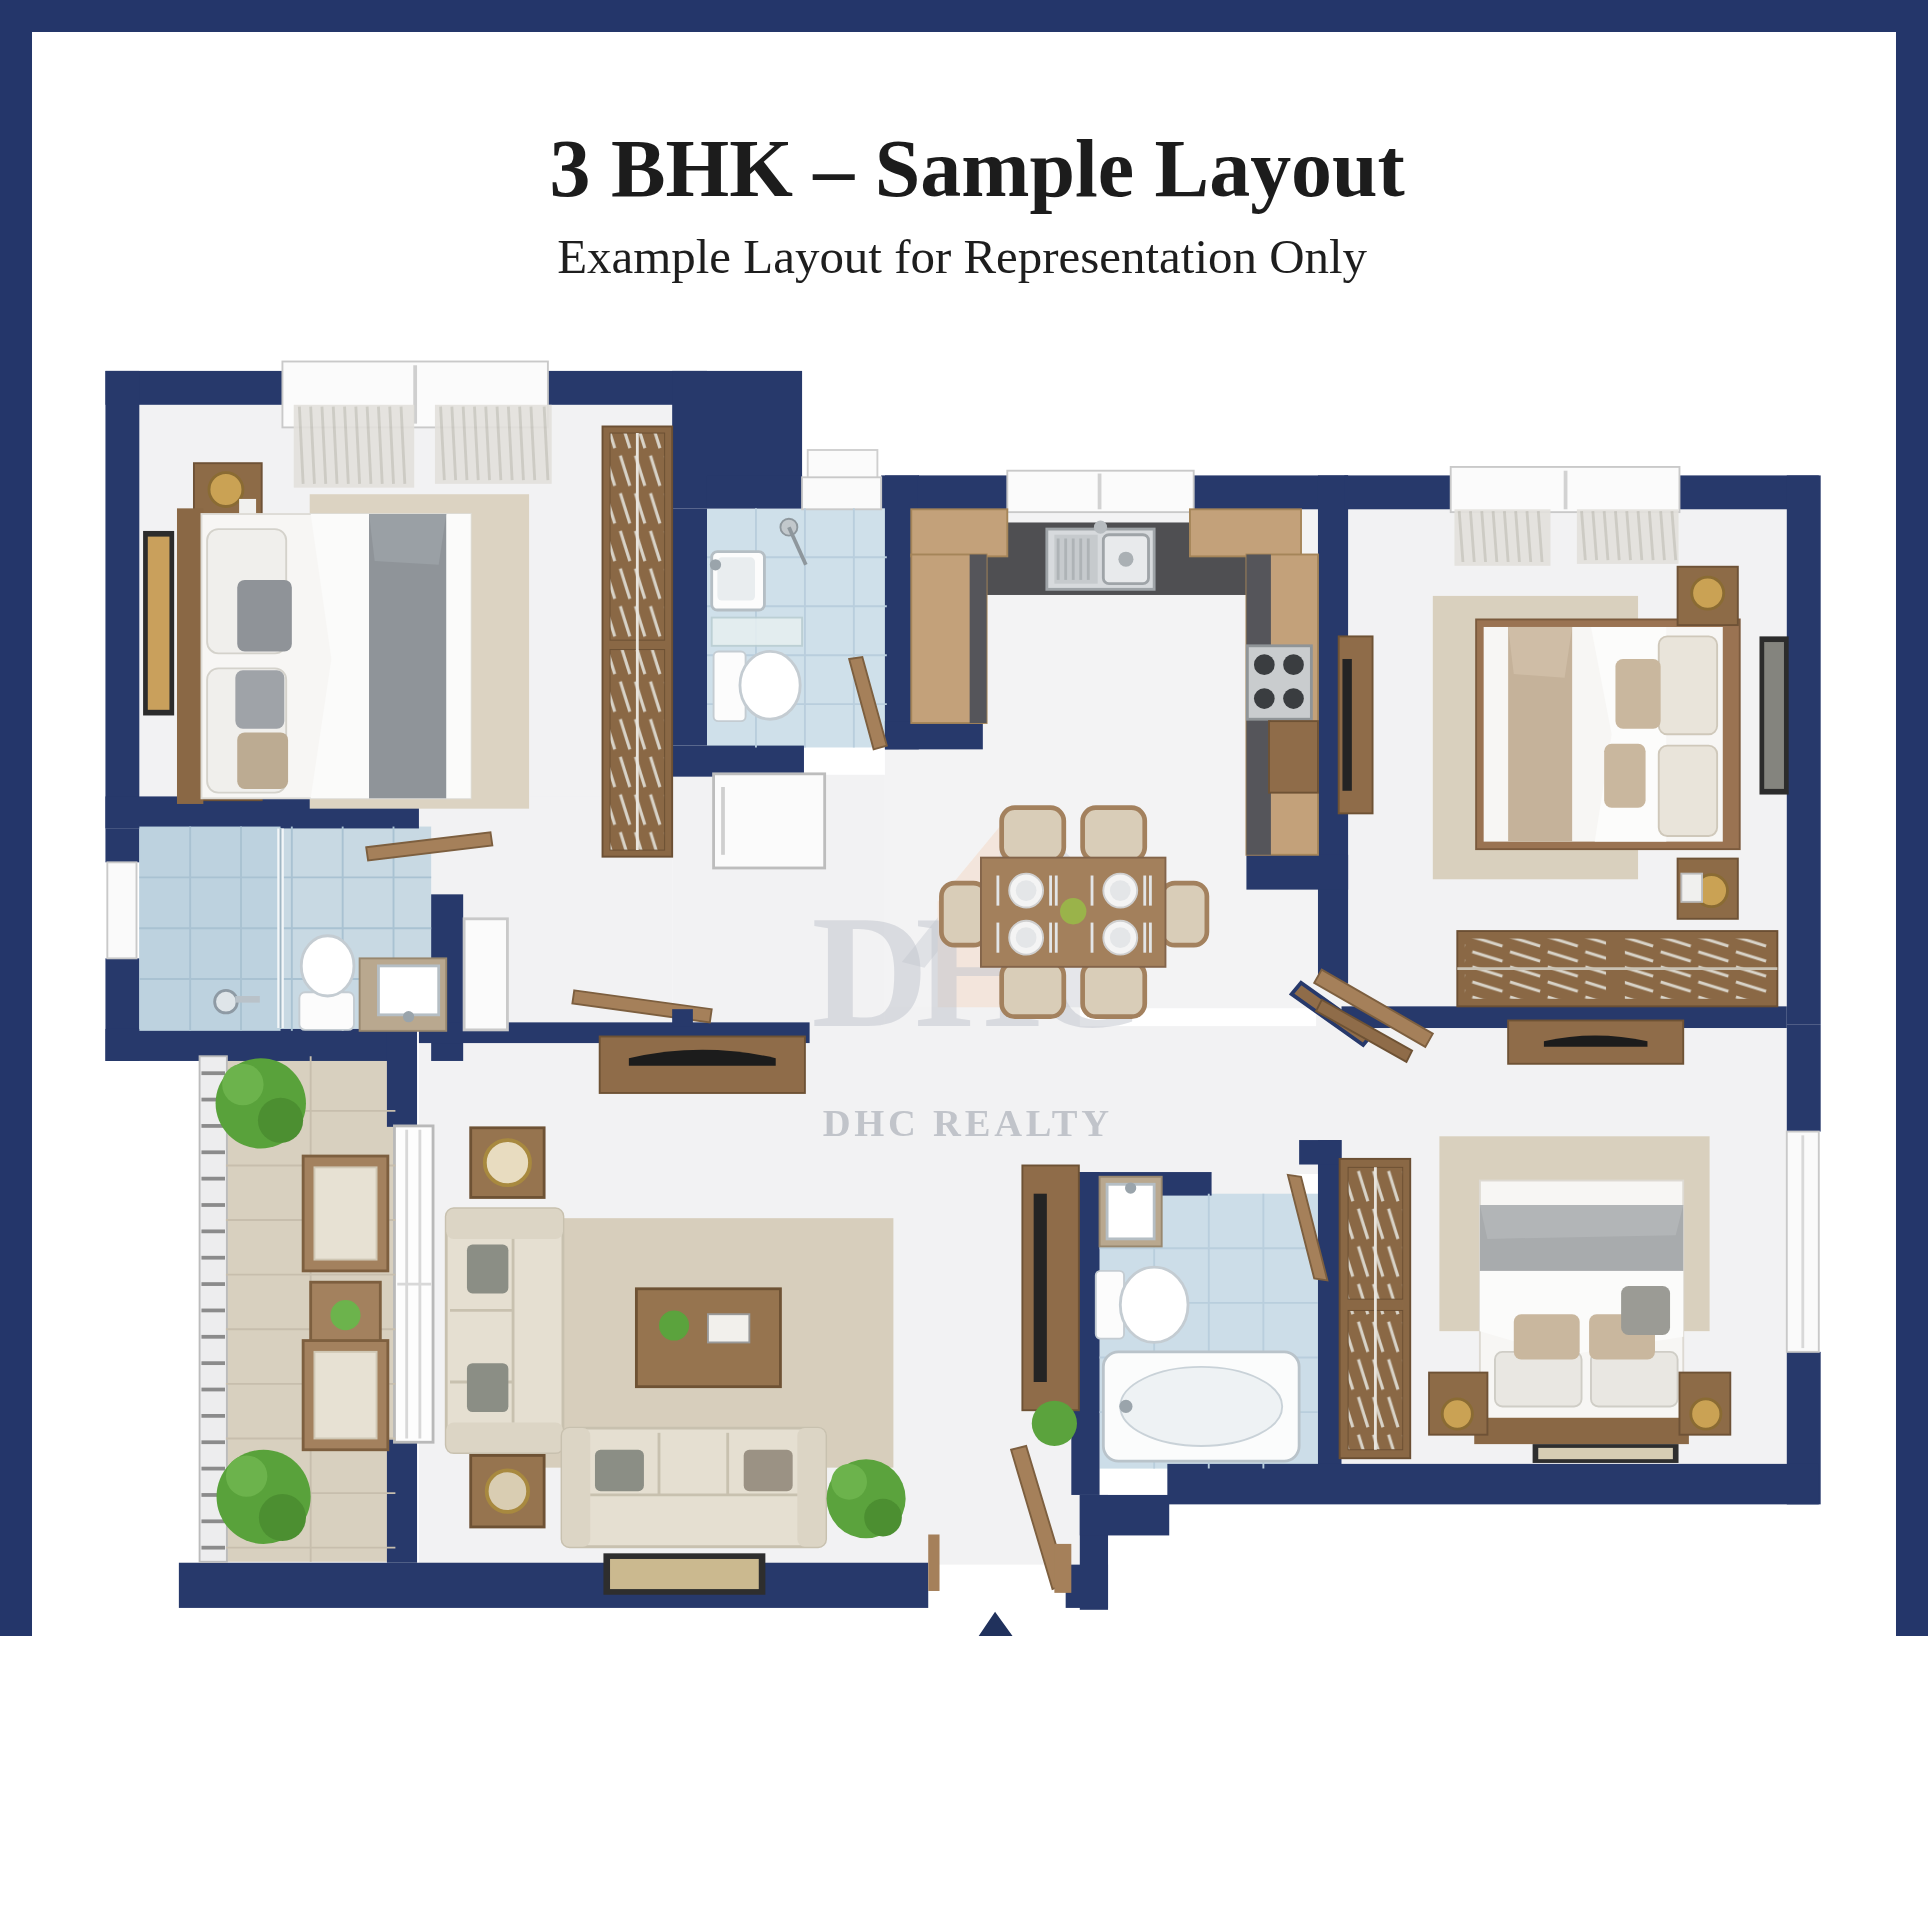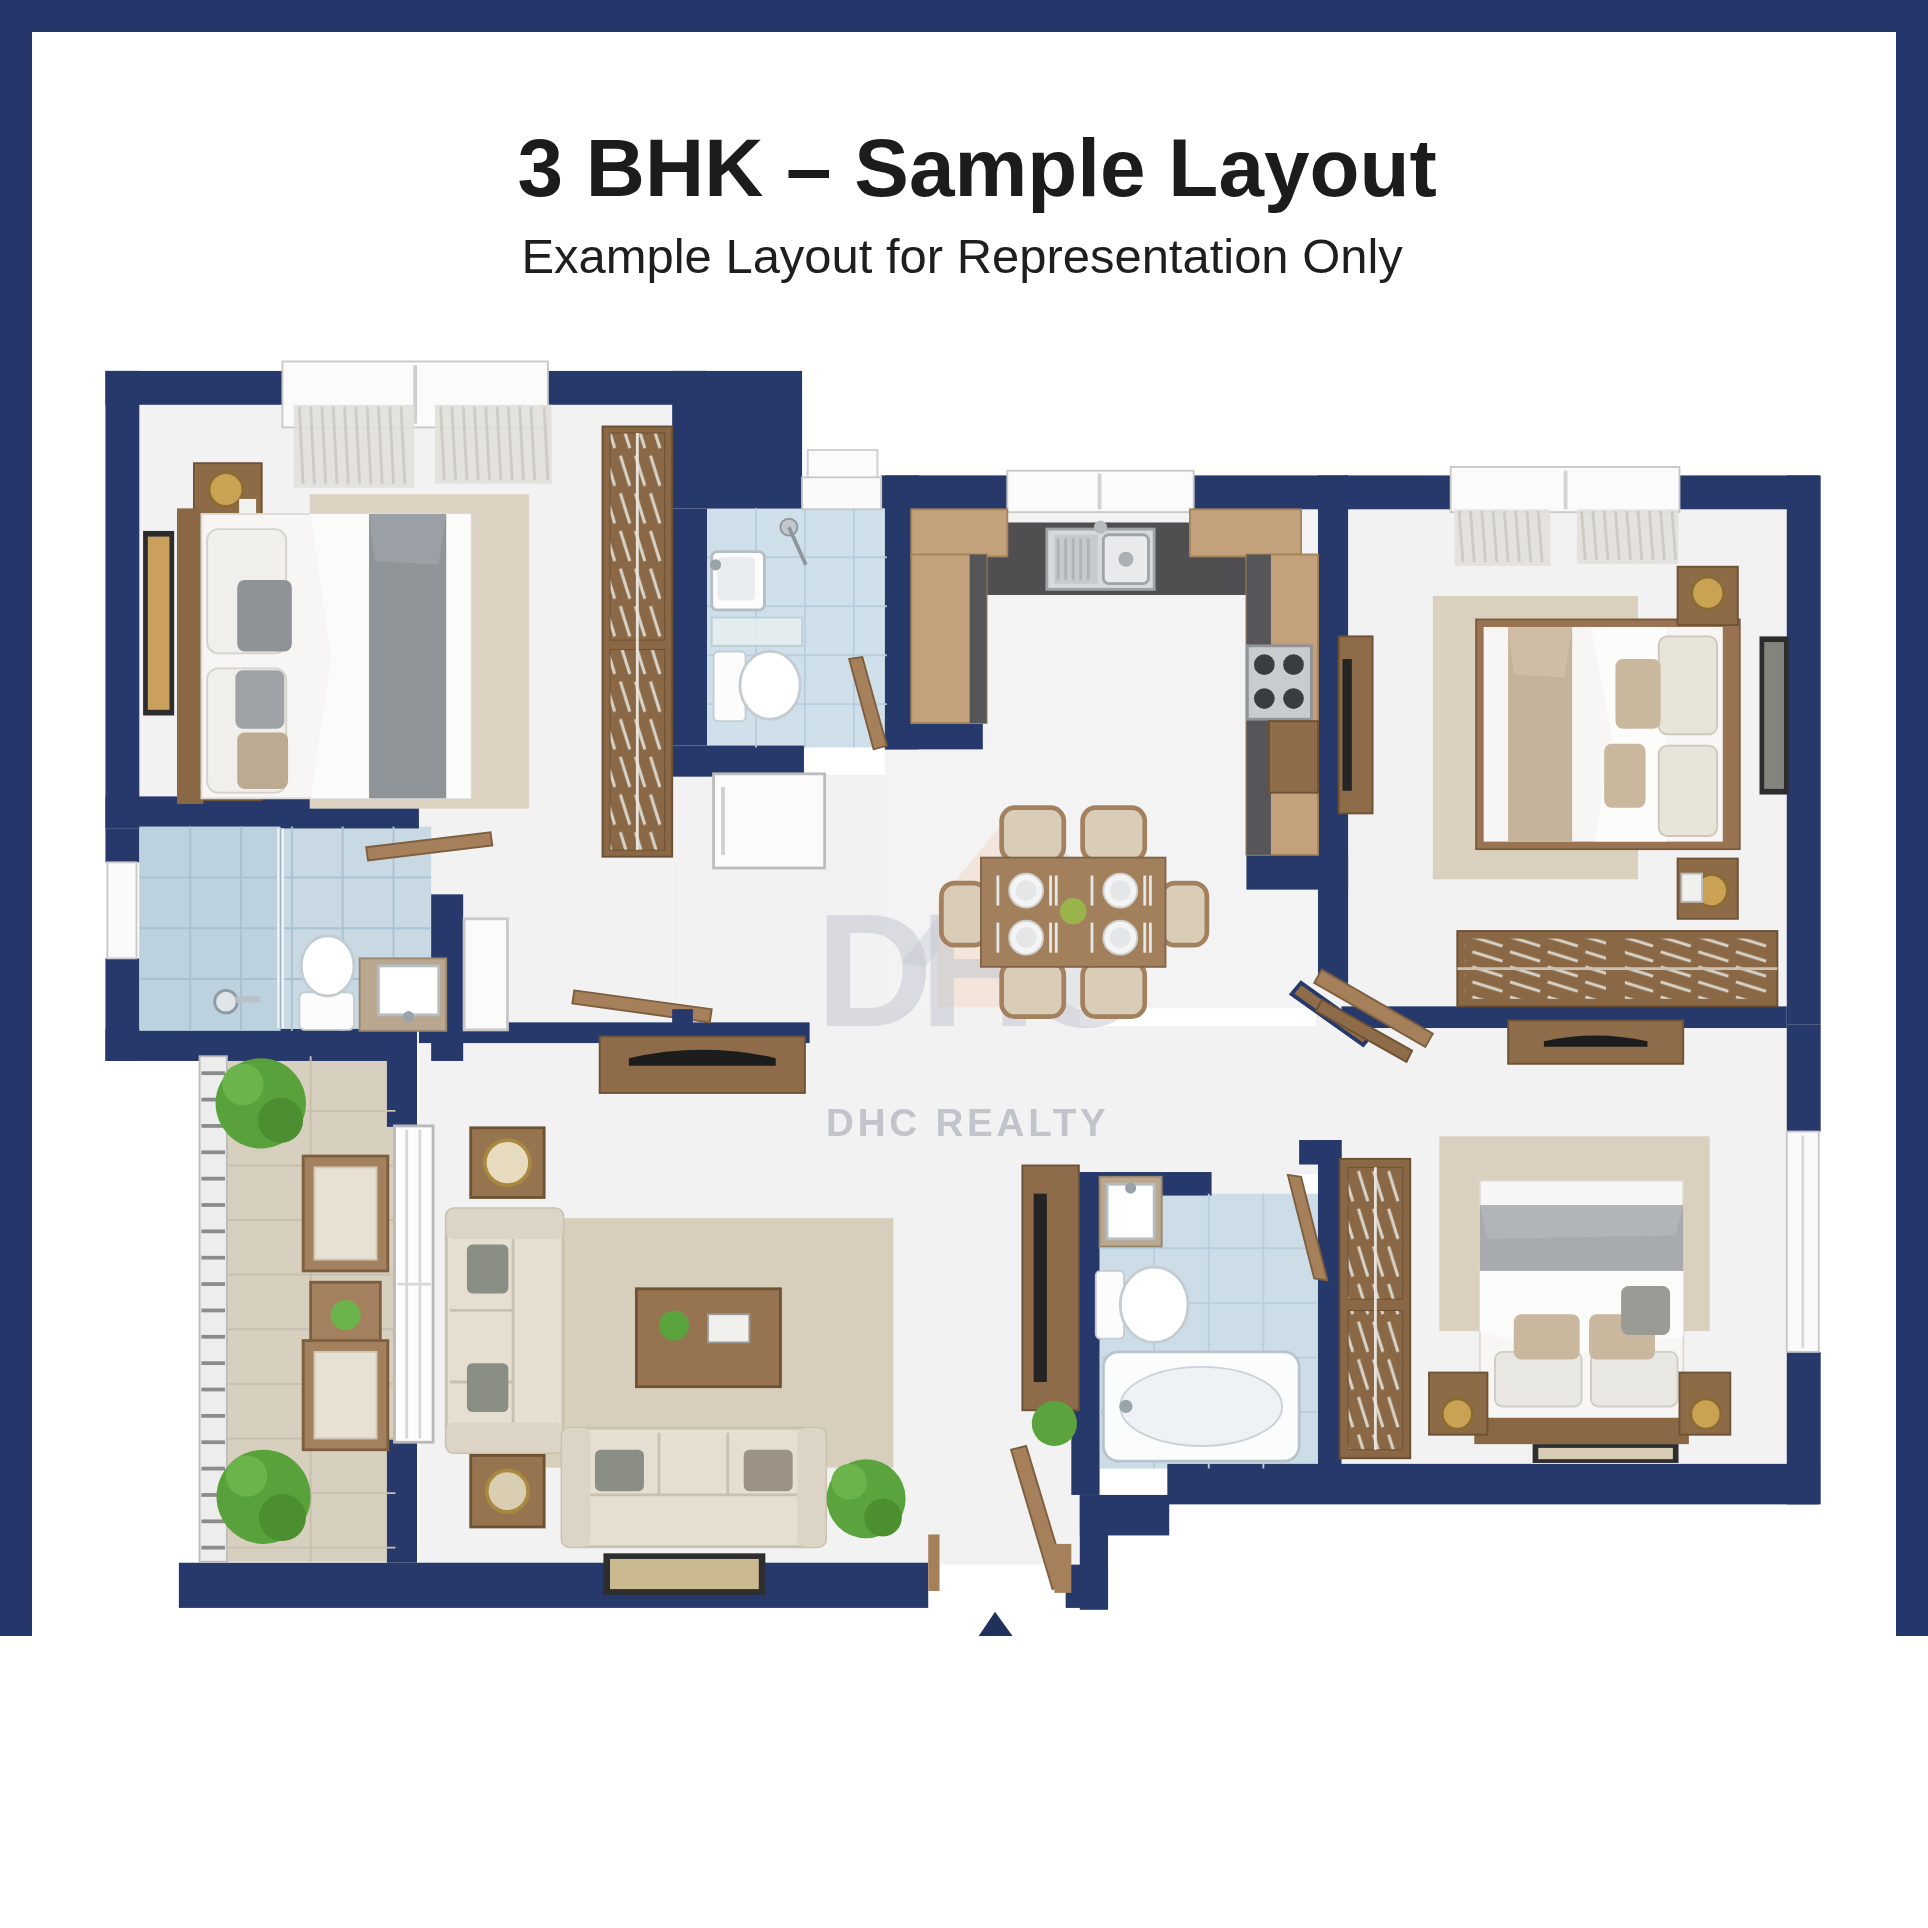--- a/index.html
+++ b/index.html
@@ -1,17 +1,17 @@
 <!DOCTYPE html>
 <html style="font-size:15px"><head>
 <meta charset="utf-8">
 <style>
 html,body{margin:0;padding:0;background:#ffffff;}
 body{width:1928px;height:1928px;font-family:"Liberation Sans",sans-serif;}
-.page{position:relative;width:1928px;height:1636px;overflow:hidden;}
+.page{position:relative;width:1928px;height:1636px;overflow:hidden;font-family:Liberation Serif, serif;}
 svg{position:absolute;left:0;top:0;}
 </style>
 </head>
 <body>
 <div class="page">
 <svg width="1928" height="1928" viewBox="0 0 2048 2048">
 <defs>
 <pattern id="hang" width="16" height="40" patternUnits="userSpaceOnUse">
 <rect width="16" height="40" fill="none"></rect>
 <line x1="3" y1="4" x2="13" y2="36" stroke="#d8d3c8" stroke-width="3.2"></line>

